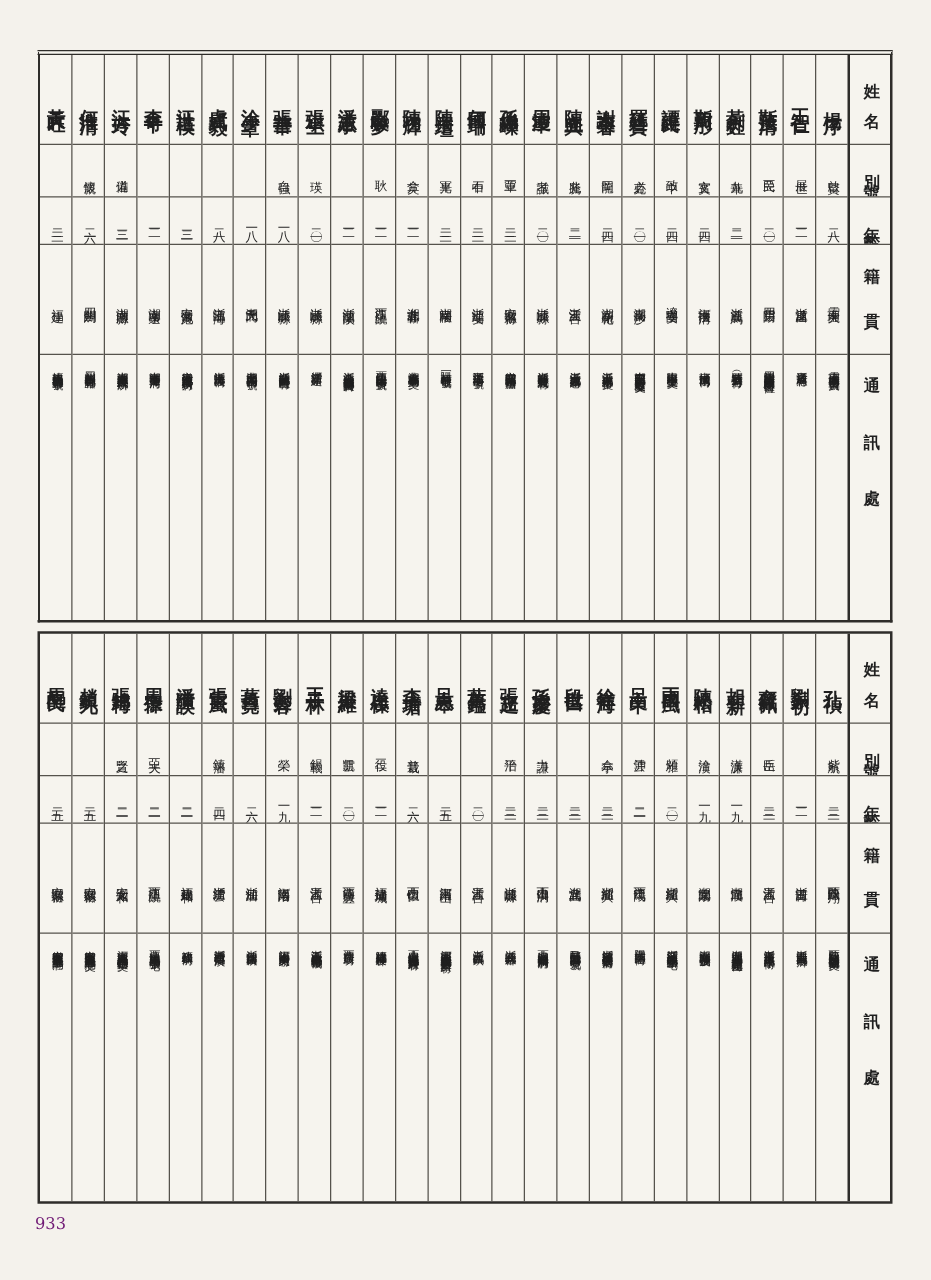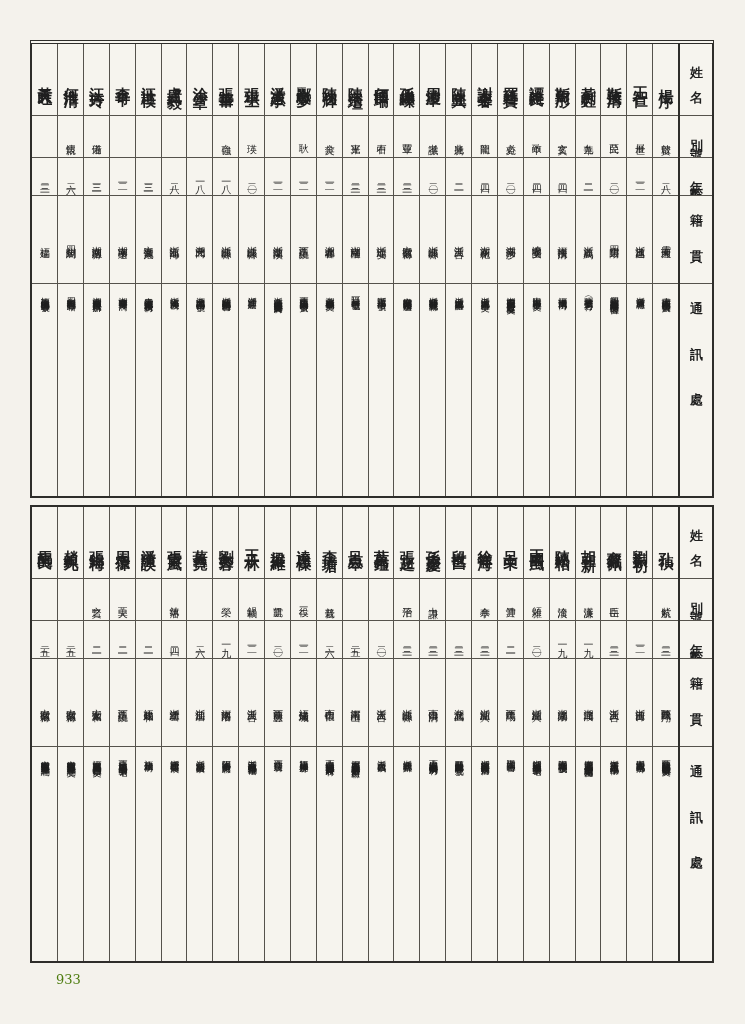--- a/index.html
+++ b/index.html
@@ -48,21 +48,21 @@
   .alias-text  { font-size:10px; letter-spacing:1px; }
   .age-text    { font-size:10px; letter-spacing:1px; }
   .origin-text { font-size:10px; line-height:12px; letter-spacing:1px; max-height:80px; }
   .addr-text   { font-size:9px; line-height:11.5px; height:200px; letter-spacing:0.5px; }
   .hdr-text { font-size:13px; font-weight:700; }
   .hs-name   { letter-spacing:24px; }
   .hs-alias  { letter-spacing:8px; }
   .hs-age    { letter-spacing:6px; }
   .hs-origin { letter-spacing:36px; }
   .hs-addr   { letter-spacing:46px; }
-  .page-num { position:absolute; left:56px; top:972px; font-size:13px; font-family:"DejaVu Serif", serif; color:#4d7c0f; }
+  .page-num { position:absolute; left:28px; top:972px; font-size:13px; font-family:"DejaVu Serif", serif; color:#701a75; }
 </style>
 </head>
 <body>
 
 <div class="page">
   <div class="table-wrap">
 
     <div class="block top-rule" id="block-0">
       <div class="col header-col">
         <div class="cell r-name">

